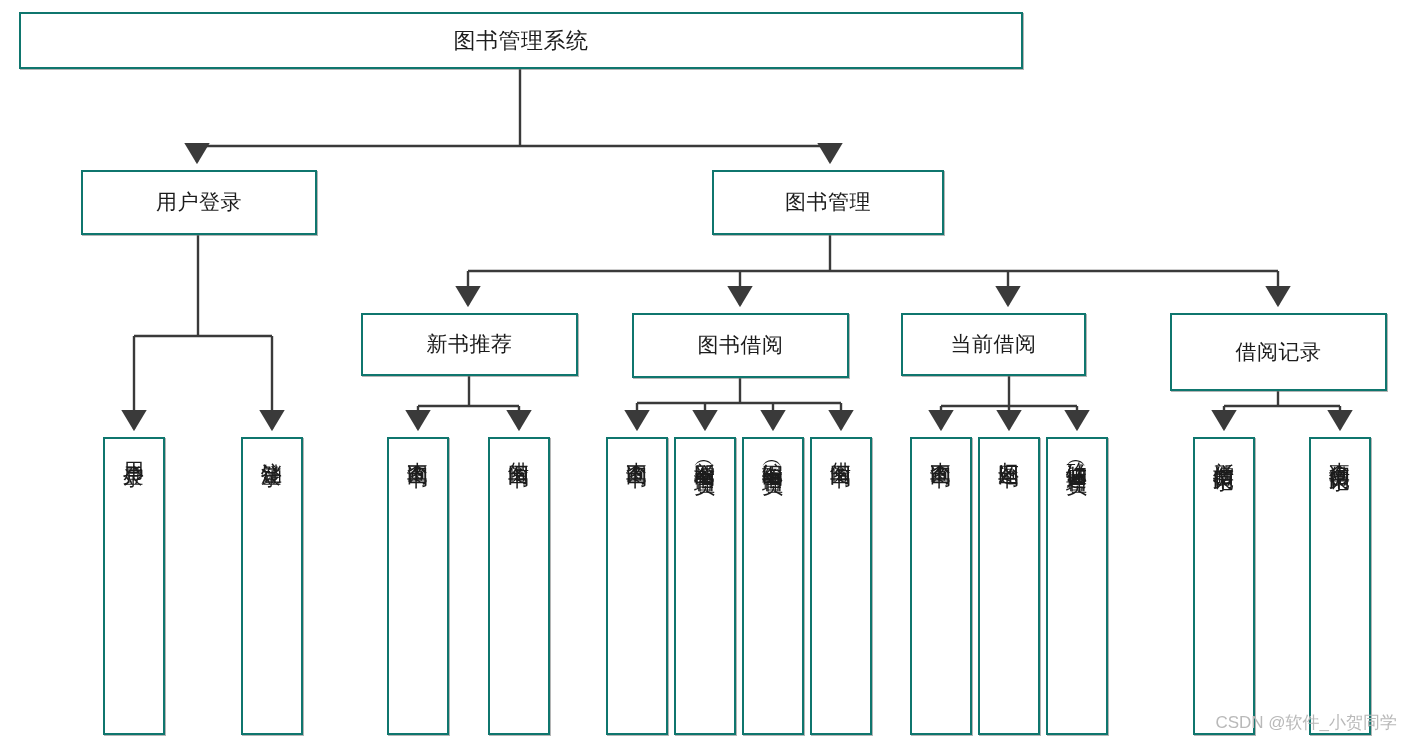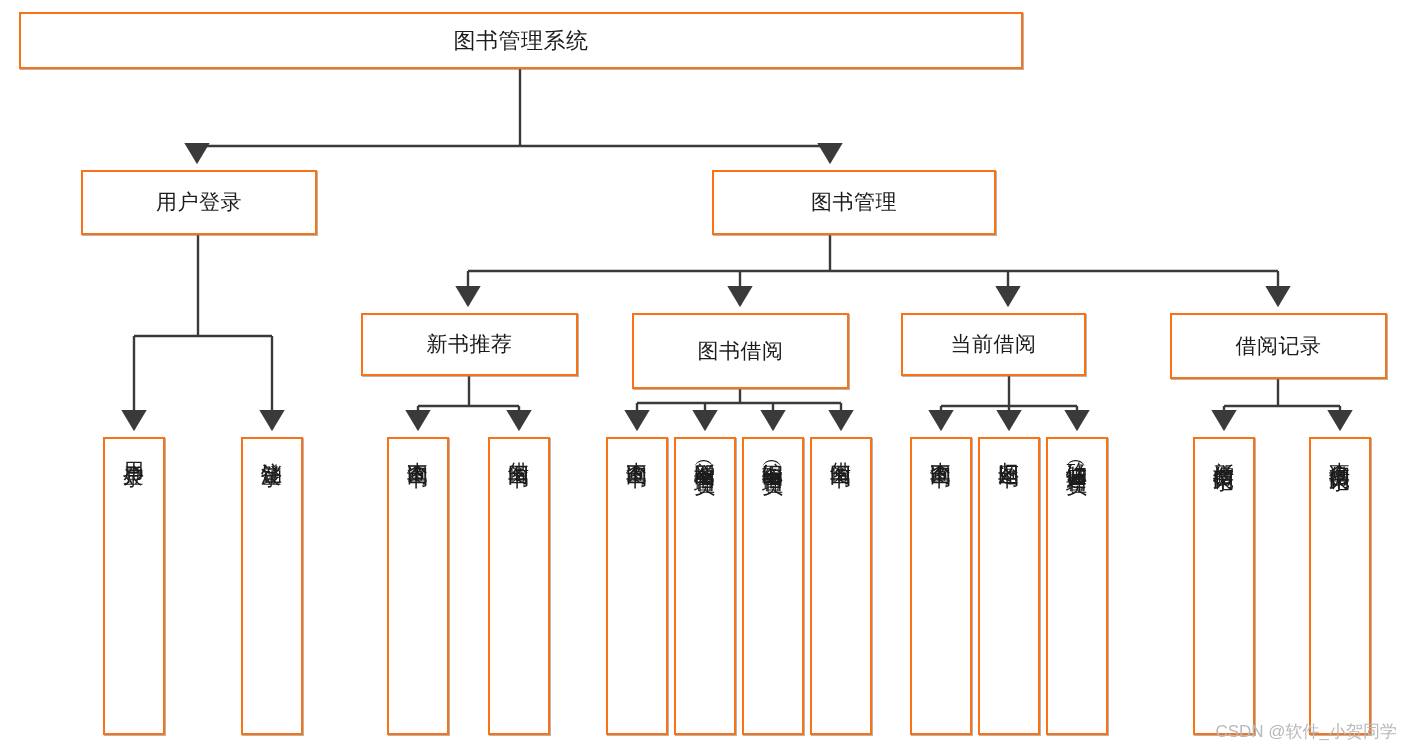--- a/index.html
+++ b/index.html
@@ -20,21 +20,21 @@
     left: 0;
     top: 0;
     width: 1405px;
     height: 747px;
     pointer-events: none;
   }
   .node {
     position: absolute;
     box-sizing: border-box;
     background: #ffffff;
-    border: 2px solid #f97316;
+    border: 2px solid #0f766e;
     box-shadow: 1px 1px 0 0 rgba(120,120,120,0.55);
     display: flex;
     align-items: center;
     justify-content: center;
     color: #1c1c1c;
   }
   .node-label {
     display: block;
     text-align: center;
     line-height: 1.18;
@@ -58,21 +58,21 @@
     writing-mode: vertical-rl;
     text-orientation: upright;
     font-size: 21px;
     letter-spacing: 2px;
     line-height: 1;
     white-space: nowrap;
   }
   #watermark {
     position: absolute;
     right: 8px;
-    bottom: 4px;
+    bottom: 13px;
     font-size: 17px;
     color: #b9b9b9;
     font-family: "Liberation Sans", "DejaVu Sans", sans-serif;
     white-space: nowrap;
     user-select: none;
   }
 </style>
 </head>
 <body>
 
@@ -128,34 +128,34 @@
     </g>
   </svg>
 
   <div class="node horiz root" style="left:19px; top:12px; width:1004px; height:57px;">
     <span class="node-label">图书管理系统</span>
   </div>
 
   <div class="node horiz" style="left:81px; top:170px; width:236px; height:65px;">
     <span class="node-label">用户登录</span>
   </div>
-  <div class="node horiz" style="left:712px; top:170px; width:284px; height:65px;">
+  <div class="node horiz" style="left:712px; top:170px; width:232px; height:65px;">
     <span class="node-label">图书管理</span>
   </div>
 
   <div class="node horiz" style="left:361px; top:313px; width:217px; height:63px;justify-content:center;">
     <span class="node-label">新书推荐</span>
   </div>
-  <div class="node horiz" style="left:632px; top:313px; width:217px; height:76px;">
+  <div class="node horiz" style="left:632px; top:313px; width:217px; height:65px;">
     <span class="node-label">图书借阅</span>
   </div>
   <div class="node horiz" style="left:901px; top:313px; width:185px; height:63px;">
     <span class="node-label">当前借阅</span>
   </div>
-  <div class="node horiz" style="left:1170px; top:313px; width:217px; height:66px;">
+  <div class="node horiz" style="left:1170px; top:313px; width:217px; height:78px;">
     <span class="node-label">借阅记录</span>
   </div>
 
   <div class="node vert" style="left:103px; top:437px; width:62px; height:298px;">
     <span class="node-label">用户登录</span>
   </div>
   <div class="node vert" style="left:241px; top:437px; width:62px; height:298px;">
     <span class="node-label">注销登录</span>
   </div>
 

